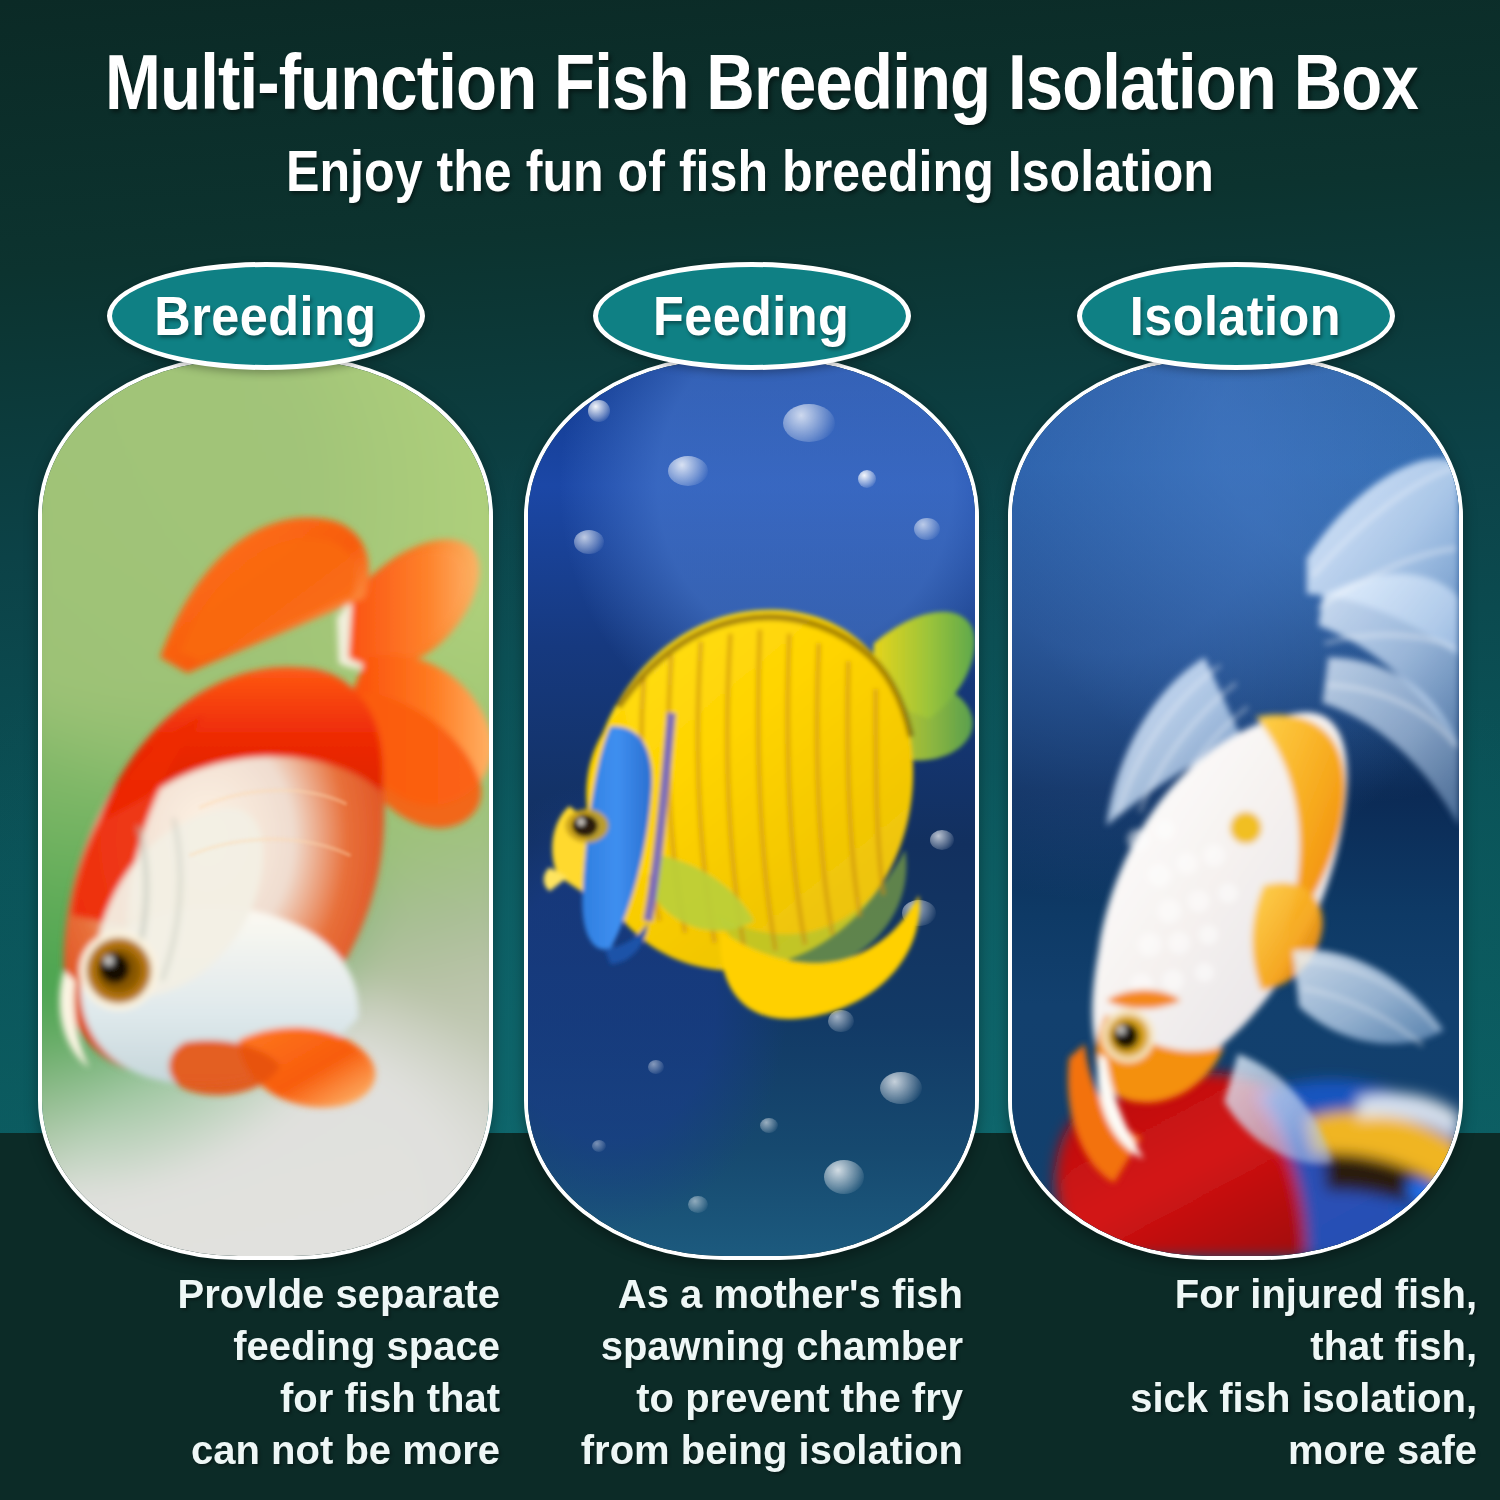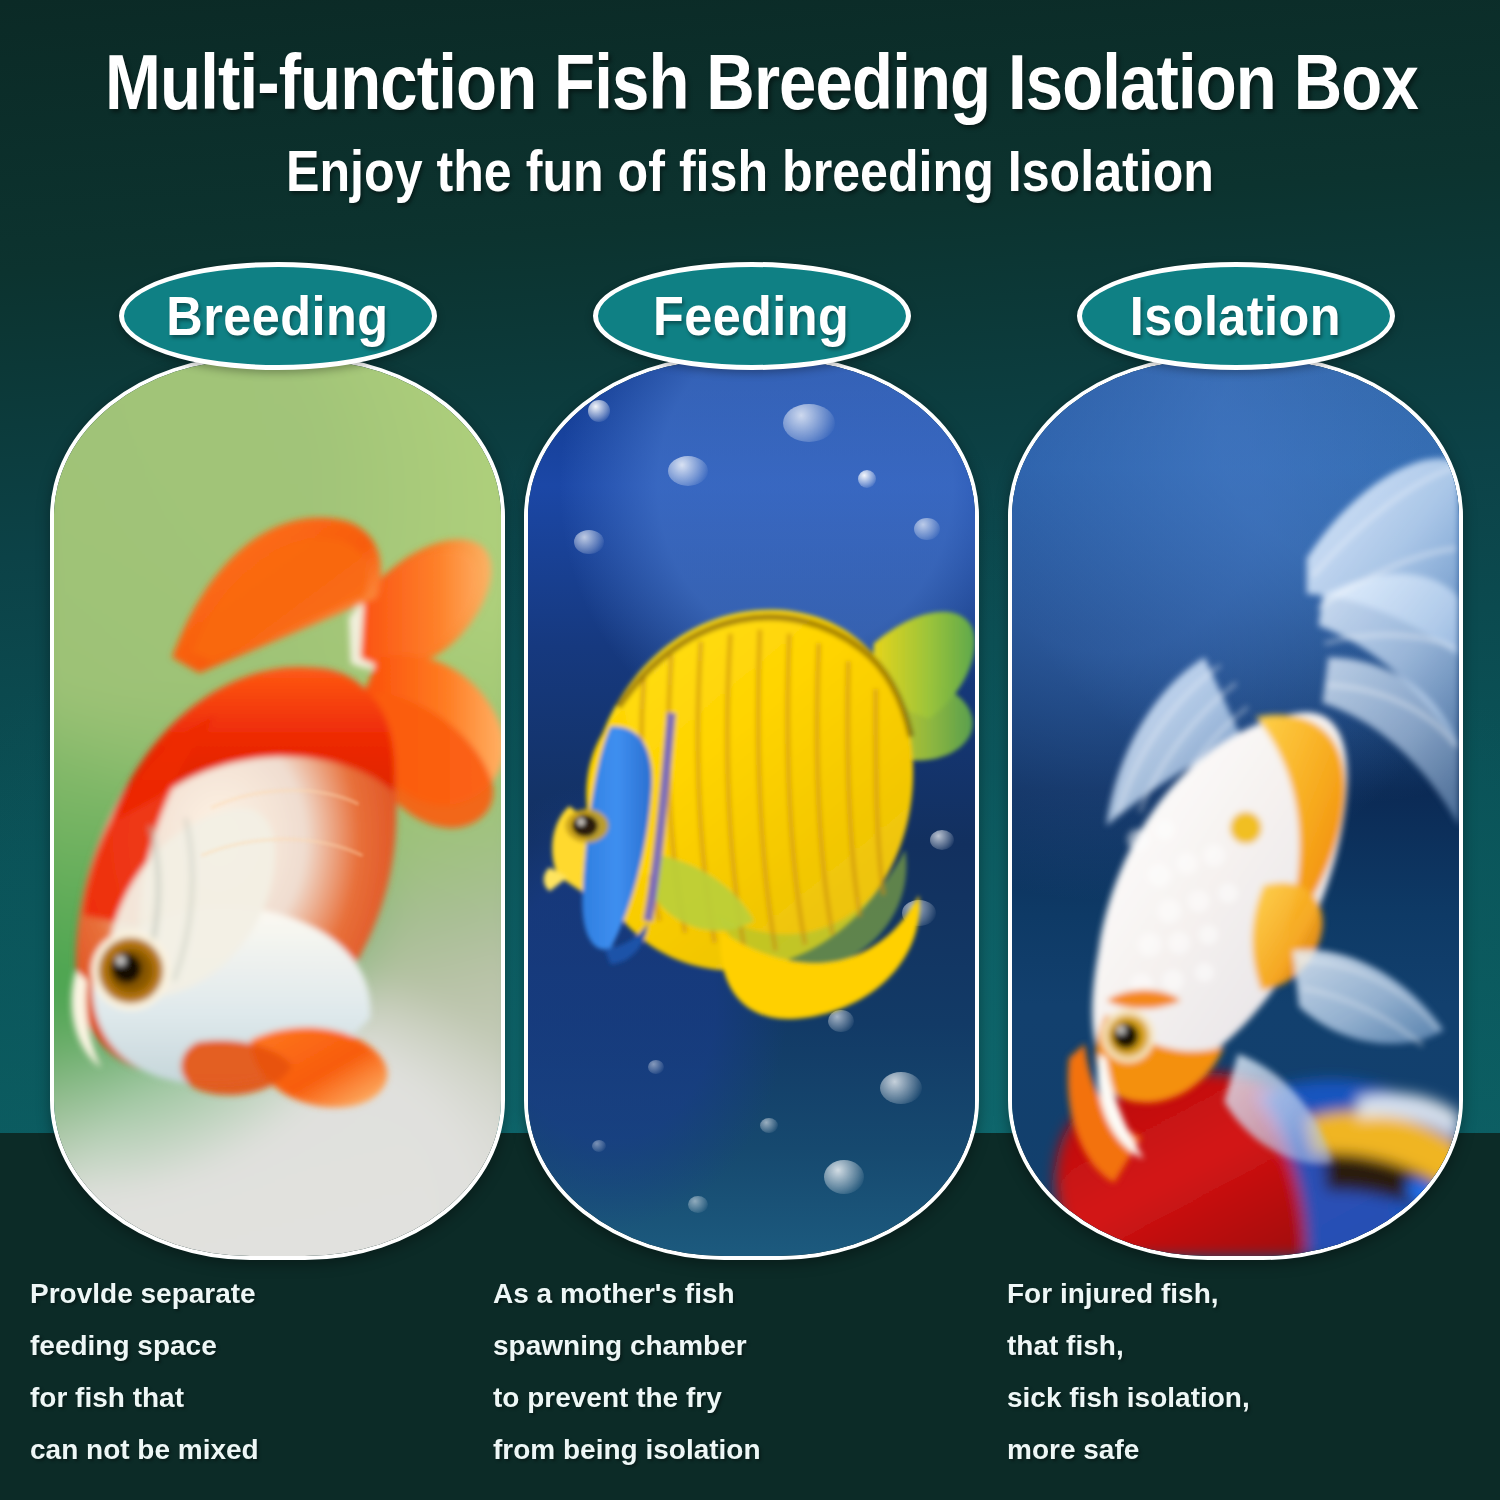--- a/index.html
+++ b/index.html
@@ -44,21 +44,21 @@
     white-space:nowrap;
   }
 
   
   .panels{
     position:absolute; left:0; top:300px; width:1500px; height:1000px;
   }
   .panel{
     position:absolute; top:0; width:455px; height:960px;
   }
-  .panel.p1{ left:38px;margin-left:12px; }
+  .panel.p1{ left:38px; }
   .panel.p2{ left:524px; }
   .panel.p3{ left:1008px; }
 
   .photo{
     position:absolute; left:0; top:56px;
     width:455px; height:904px;
     border:4px solid #ffffff;
     border-radius:200px/160px;
     overflow:hidden;
     box-shadow:0 4px 14px rgba(0,0,0,.35);
@@ -85,24 +85,24 @@
     color:#ffffff;
     transform:scaleX(.9);
     text-shadow:2px 3px 4px rgba(0,0,0,.35);
     white-space:nowrap;
     letter-spacing:.5px;
   }
 
   
   .caption{
     position:absolute; top:1268px; width:470px;
-    text-align:left;
+    text-align:right;
     font-family:"Liberation Sans","DejaVu Sans",sans-serif;
     font-weight:bold;
-    font-size:28px;
+    font-size:40px;
     line-height:52px;
     color:#eef7f6;
     text-shadow:2px 2px 3px rgba(0,0,0,.35);
   }
   .caption.c1{ left:30px; }
   .caption.c2{ left:493px; }
   .caption.c3{ left:1007px; }
   .caption .ln{ display:block; white-space:nowrap; }
 
   
@@ -443,21 +443,21 @@
         <span class="badge-label">Isolation</span>
       </div>
     </div>
 
   </div>
 
   <div class="caption c1">
     <span class="ln">Provlde separate</span>
     <span class="ln">feeding space</span>
     <span class="ln">for fish that</span>
-    <span class="ln">can not be mixed</span>
+    <span class="ln">can not be more</span>
   </div>
 
   <div class="caption c2">
     <span class="ln">As a mother's fish</span>
     <span class="ln">spawning chamber</span>
     <span class="ln">to prevent the fry</span>
     <span class="ln">from being isolation</span>
   </div>
 
   <div class="caption c3">

